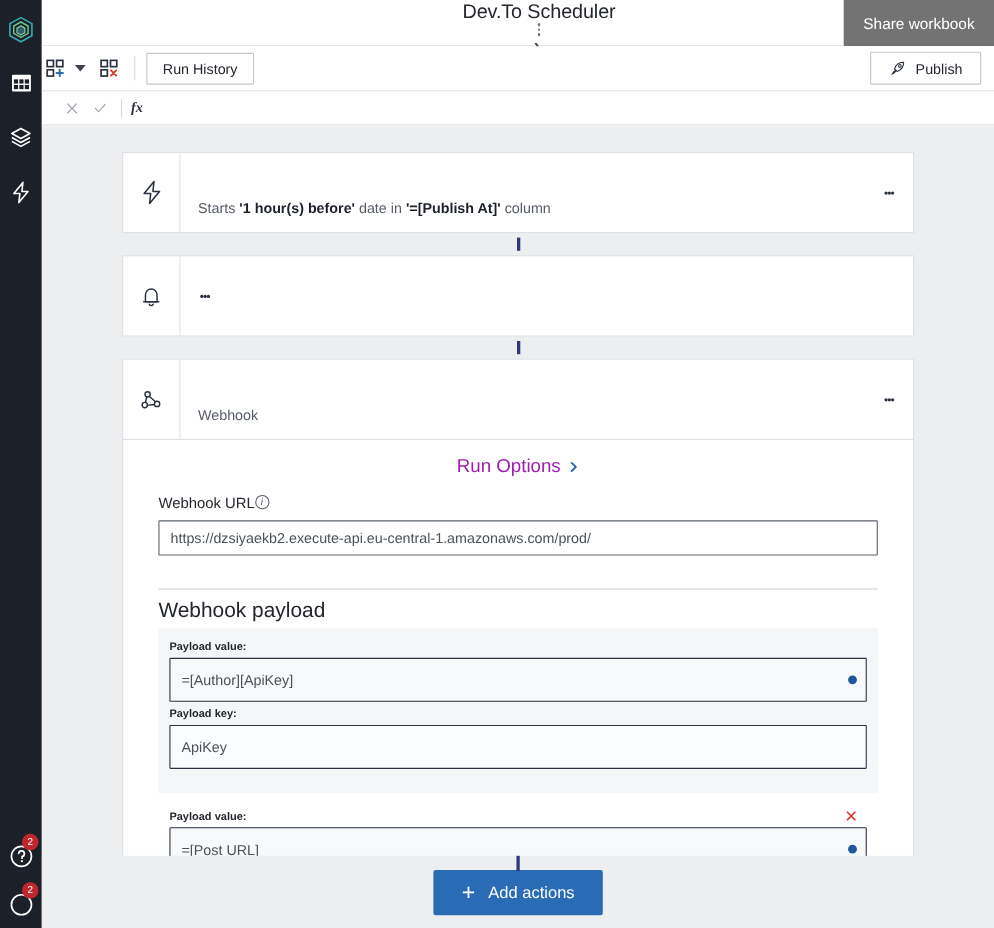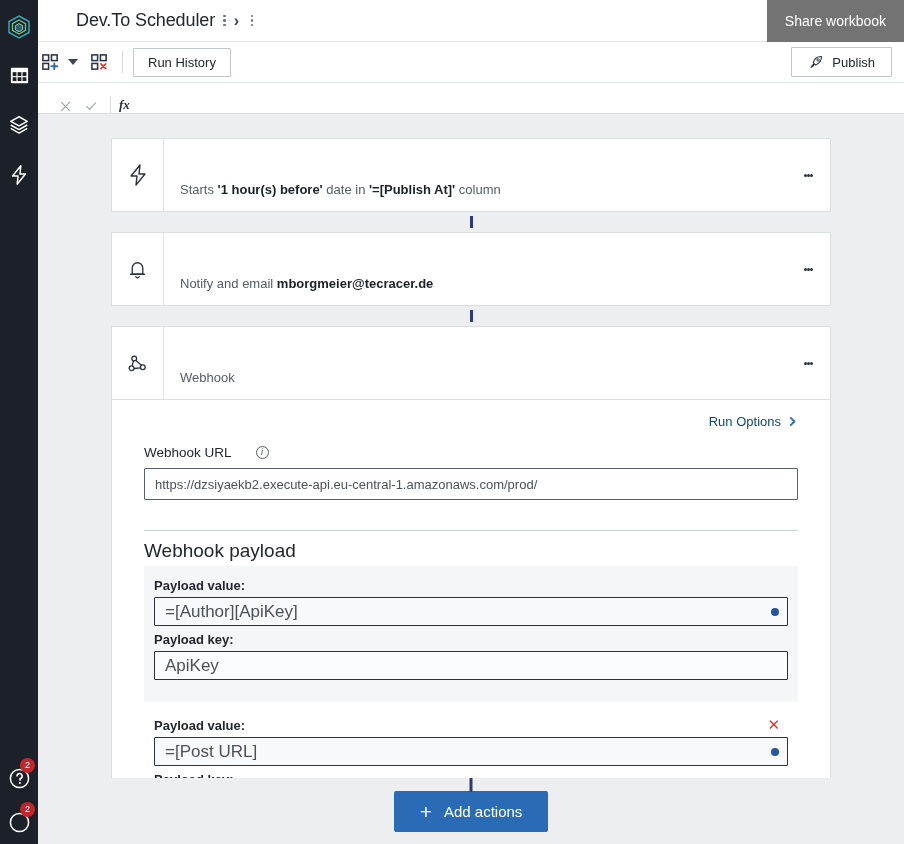--- a/index.html
+++ b/index.html
@@ -37,21 +37,21 @@
     text-align: center; font-weight: 400;
   }
 
   
   .right { flex: 1; display: flex; flex-direction: column; height: 844px; position: relative; }
 
   
   .topbar {
     height: 42px; min-height: 42px; background: #fff;
     display: flex; align-items: center; padding-left: 38px;
-    border-bottom: 1px solid #e4e5e8; position: relative;
+    border-bottom: 1px solid #e4e5e8; position: relative; flex-direction: column;
   }
   .crumb {
     font-size: 18px; color: #24272e; font-weight: 400;
     letter-spacing: -0.1px; white-space: nowrap;
   }
   .crumb.dim { color: #2c3038; }
   .dots3 {
     display: inline-flex; flex-direction: column; gap: 2px;
     margin: 0 8px; cursor: pointer;
   }
@@ -84,21 +84,21 @@
   .publish-btn {
     position: absolute; right: 12px; display: flex; align-items: center; gap: 8px;
     border: 1px solid #c3c6cb; background: #fff; color: #23262c;
     font-size: 13px; padding: 6px 16px; cursor: pointer;
     font-family: inherit; border-radius: 1px;
   }
 
   
   .fxbar {
     height: 31px; min-height: 31px; background: #fff;
-    display: flex; align-items: flex-end; padding-left: 14px;
+    display: flex; align-items: center; padding-left: 14px;
     border-bottom: 1px solid #dcdee1;
   }
   .fx-btn { width: 26px; display: flex; align-items: center; justify-content: center; cursor: pointer; color: #9ba0a8; }
   .fx-check { color: #a9aeb6; }
   .fx-sep { width: 1px; height: 17px; background: #d7d9dd; margin: 0 8px 0 6px; }
   .fx-label { font-style: italic; font-size: 13px; color: #2b2f37; font-weight: bold; font-family: "Liberation Serif", serif; }
 
   
   .canvas {
     flex: 1; background: #eceef0; position: relative; overflow: hidden;
@@ -125,45 +125,45 @@
   .connector { width: 720px; height: 20px; display: flex; align-items: center; justify-content: center; }
   .connector span { width: 3px; height: 12px; background: #31397a; display: block; }
 
   
   .panel {
     background: #fff; border: 1px solid #dcdee1; border-top: none;
     padding: 0 0 0 0;
   }
   .panel-inner { padding: 14px 32px 0 32px; }
   .run-options {
-    display: flex; align-items: center; justify-content: flex-end; gap: 6px;
-    color: #0c4a6e; font-size: 13px; cursor: pointer; padding-bottom: 16px;
-  }
-  .field-label { font-size: 13.5px; color: #23262c; display: flex; align-items: center; gap: 24px; margin-bottom: 8px; }
+    display: flex; align-items: center; justify-content: center; gap: 6px;
+    color: #a21caf; font-size: 17px; cursor: pointer; padding-bottom: 16px;
+  }
+  .field-label { font-size: 13.5px; color: #23262c; display: flex; align-items: flex-start; gap: 0; margin-bottom: 8px; }
   .info-i {
     width: 13px; height: 13px; border: 1px solid #5a6069; border-radius: 50%;
     font-size: 9px; line-height: 11px; text-align: center; color: #4c525b; font-style: italic;
   }
   .txt-input {
     width: 100%; height: 32px; border: 1px solid #5a6069; background: #fff;
     font-size: 13px; color: #4b5159; padding: 0 10px; font-family: inherit;
     outline: none; border-radius: 1px;
   }
   .divider { height: 1px; background: #cfd2d6; margin: 30px 0 0 0; }
 
   .payload-title { font-size: 19px; color: #23262c; margin: 9px 0 4px 0; }
   .payload-group { background: #f4f6f8; padding: 6px 10px 22px 10px; }
   .payload-group.plain { background: transparent; padding: 10px 10px 0 10px; }
   .pl-row { display: flex; align-items: center; justify-content: space-between; }
-  .pl-label { font-size: 13px; color: #23262c; font-weight: bold; margin: 6px 0 4px 0; }
+  .pl-label { font-size: 10px; color: #23262c; font-weight: bold; margin: 6px 0 4px 0; }
   .pl-x { color: #d9382c; font-size: 15px; cursor: pointer; padding-right: 8px; font-weight: 400; }
   .pl-input-wrap { position: relative; }
   .pl-input {
-    width: 100%; height: 29px; border: 1px solid #2b3140; background: #f7f9fb;
-    font-size: 17px; color: #4b5159; padding: 0 28px 0 10px; font-family: inherit;
+    width: 100%; height: 40px; border: 1px solid #2b3140; background: #f7f9fb;
+    font-size: 13px; color: #4b5159; padding: 0 28px 0 10px; font-family: inherit;
     outline: none; border-radius: 1px;
   }
   .pl-input.white { background: #fbfcfd; }
   .pl-dot {
     position: absolute; right: 9px; top: 50%; transform: translateY(-50%);
     width: 8px; height: 8px; border-radius: 50%; background: #23569c;
   }
 
   .add-actions-wrap {
     position: absolute; left: 0; right: 0; bottom: 0; height: 66px;
@@ -326,25 +326,20 @@
             <span></span>
           </div>
 
         <div class="card" style="height:74px">
           <div class="card-icon">
             <svg viewBox="0 0 24 24" width="23" height="23">
               <path d="M6.5 17V10.5a5.5 5.5 0 0 1 11 0V17z" fill="none" stroke="#2b3140" stroke-width="1.4" stroke-linejoin="round"></path>
               <path d="M4.8 17h14.4" stroke="#2b3140" stroke-width="1.4" stroke-linecap="round"></path>
               <path d="M10.2 19.4a1.9 1.9 0 0 0 3.6 0" fill="none" stroke="#2b3140" stroke-width="1.4" stroke-linecap="round"></path>
             </svg>
-          </div>
-          <div class="card-body">
-            <span class="card-text">
-              <span>Notify and email </span><b>mborgmeier@tecracer.de</b>
-            </span>
           </div>
           <div class="card-menu">
               <i></i>
               <i></i>
               <i></i>
             </div>
         </div>
 
         <div class="connector">
             <span></span>

